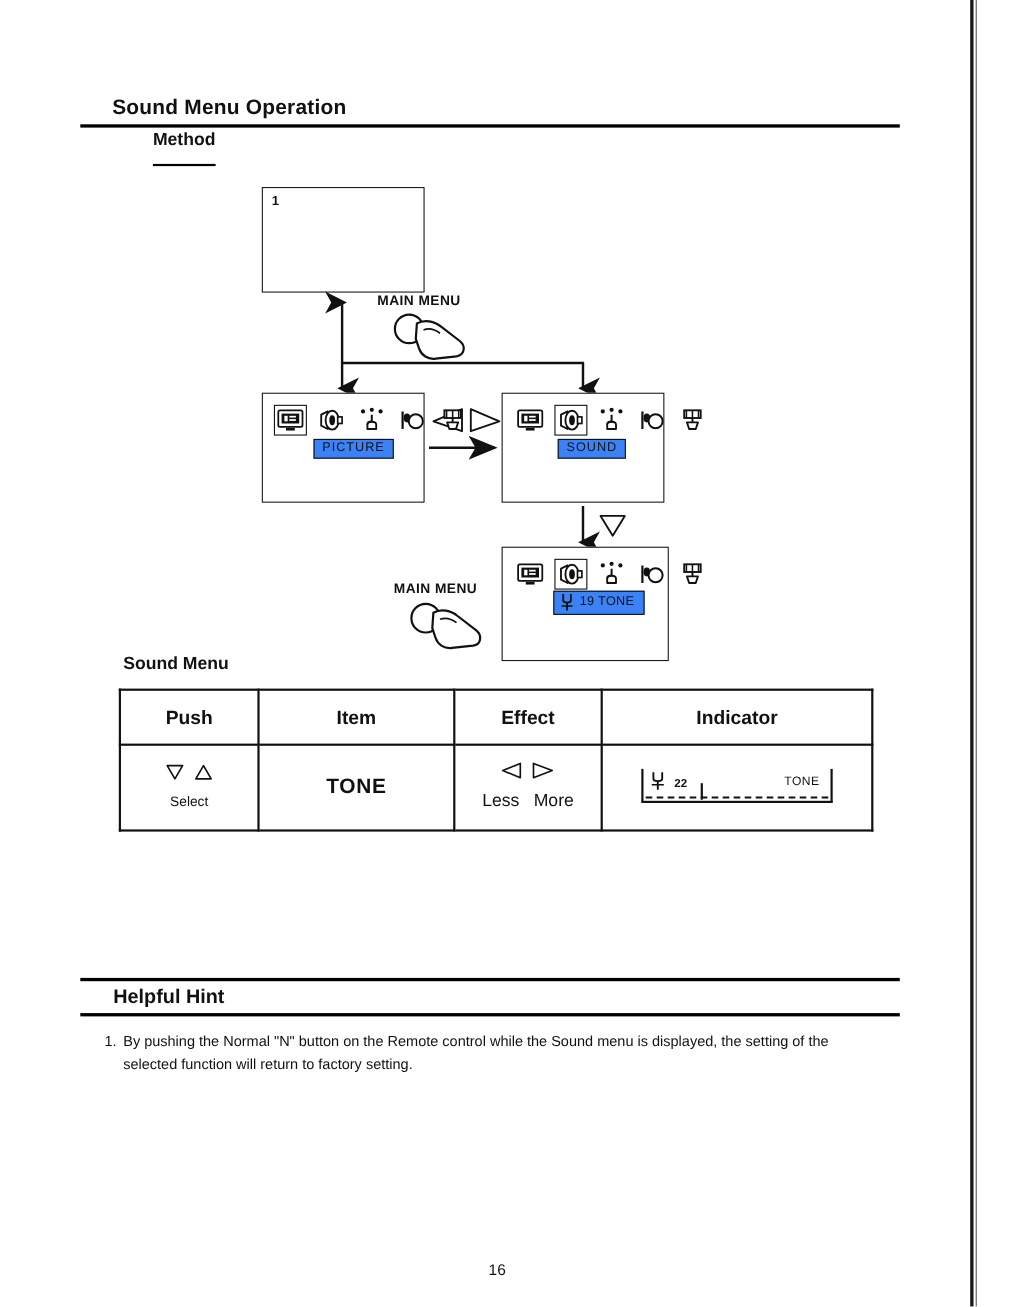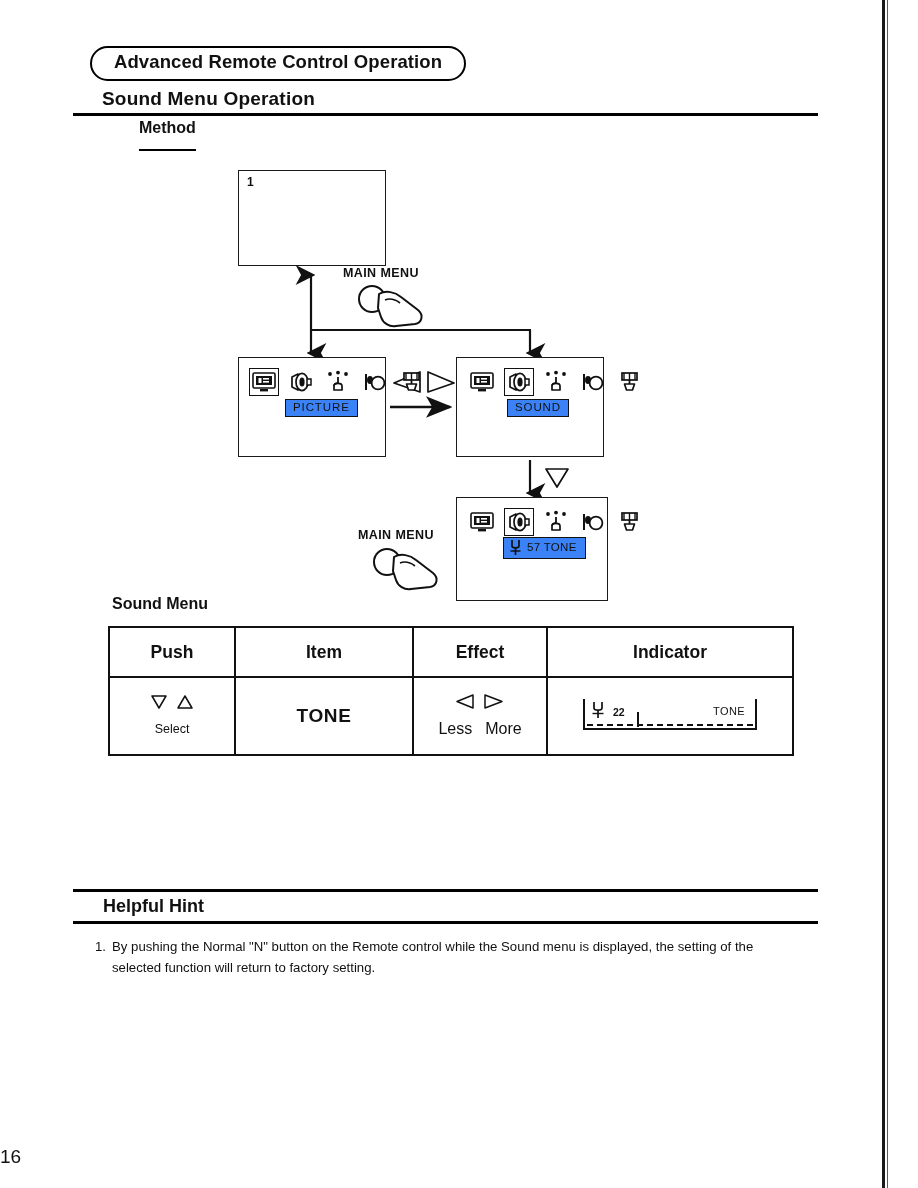--- a/index.html
+++ b/index.html
@@ -217,32 +217,31 @@
     position: absolute; left: 73px; top: 921px; width: 745px; height: 3px; background: #000;
   }
   .hint-item {
     position: absolute; left: 95px; top: 936px; width: 700px;
     font-size: 13.2px; line-height: 1.6;
     display: flex; gap: 6px;
   }
   .hint-num { flex: 0 0 auto; }
   .page-num {
     position: absolute; left: 0; top: 1146px; width: 904px;
-    text-align: left; font-size: 19px;
+    text-align: center; font-size: 14px;
   }
 </style>
 </head>
 <body>
 
 <div id="page">
 
   <div class="page-border-right"></div>
   <div class="page-border-right2"></div>
 
-  <div class="pill-heading">Advanced Remote Control Operation</div>
   <div class="section-title">Sound Menu Operation</div>
   <div class="rule-full"></div>
   <div class="sub-title">Method</div>
 
   <div class="diagram">
 
     <div class="tvbox" style="left:238px; top:170px; width:148px; height:96px;">
       <span class="tvbox-num">1</span>
     </div>
 
@@ -407,21 +406,21 @@
           <path d="M12.5,10 L12.5,14" stroke="#111" stroke-width="1.8"></path>
           <path d="M7.5,14 L17.5,14 L15.5,20 L9.5,20 Z" fill="#fff" stroke="#111" stroke-width="1.7" stroke-linejoin="round"></path>
         </svg>
       </div>
       <div class="menu-label tone" style="left:46px; top:39px;">
         <svg width="13" height="17" viewBox="0 0 13 17" aria-hidden="true">
           <path d="M3,1 L3,7 C3,9.5 10,9.5 10,7 L10,1" fill="none" stroke="#111" stroke-width="1.7"></path>
           <path d="M6.5,9 L6.5,16" stroke="#111" stroke-width="1.7"></path>
           <path d="M1.5,12 L11.5,12" stroke="#111" stroke-width="1.4"></path>
         </svg>
-        <span>57 TONE</span>
+        <span>19 TONE</span>
       </div>
     </div>
 
   </div>
 
   <div class="table-title">Sound Menu</div>
 
   <table class="smenu">
     <colgroup>
       <col style="width:126px">

